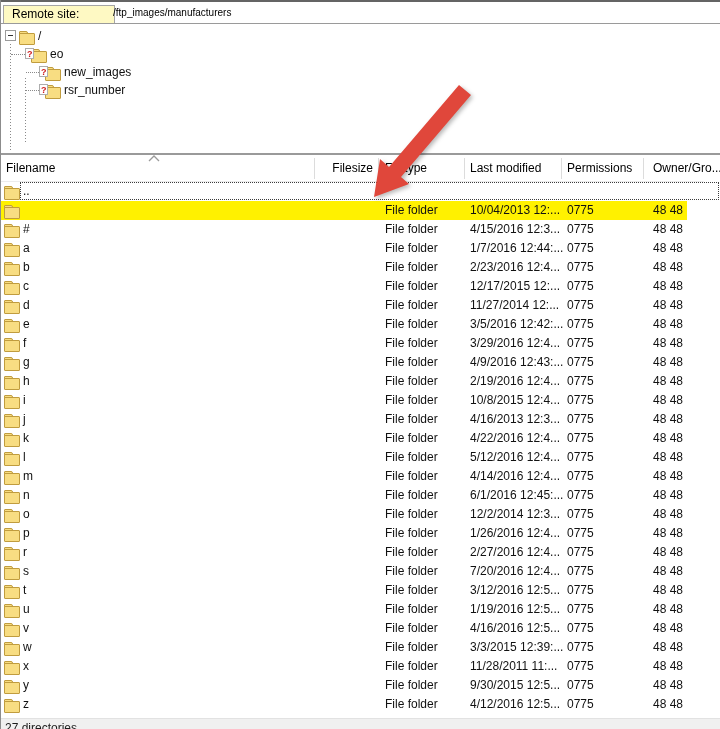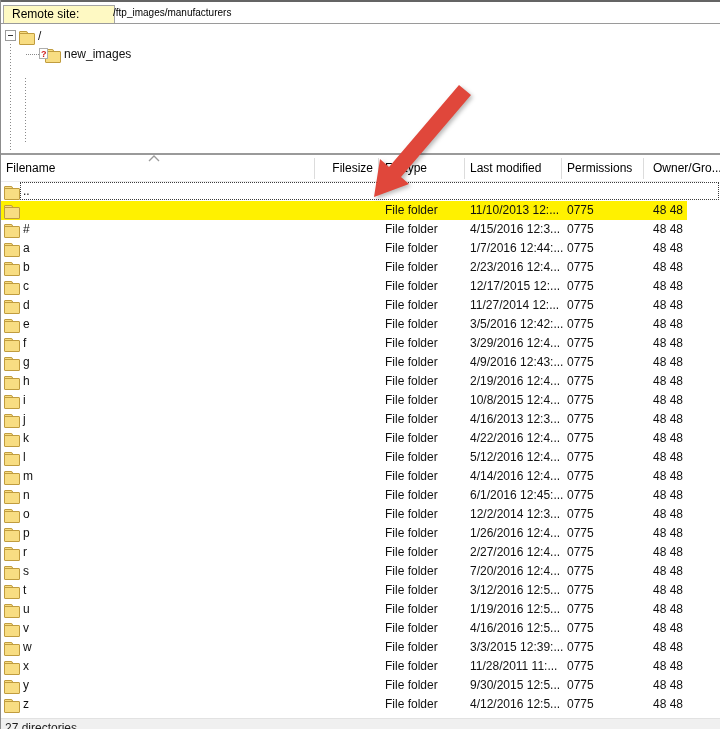--- a/index.html
+++ b/index.html
@@ -127,28 +127,48 @@
   <div class="vguide" id="tree-guide-2"></div>
 
 <div class="trow icon-folder exp-minus lvl-0">
 
       <span class="expander"></span>
       <span class="tcontent">
         <span class="ficon"></span>
         <span class="tlabel">/</span>
       </span>
     </div>
+    <div class="trow icon-folder-question exp-none lvl-1">
+      <span class="hleader"></span>
+
+      <span class="tcontent">
+        <span class="ficon">
+          <span class="qbadge"></span>
+        </span>
+        <span class="tlabel">eo</span>
+      </span>
+    </div>
     <div class="trow icon-folder-question exp-none lvl-2">
       <span class="hleader"></span>
 
       <span class="tcontent">
         <span class="ficon">
           <span class="qbadge"></span>
         </span>
         <span class="tlabel">new_images</span>
+      </span>
+    </div>
+    <div class="trow icon-folder-question exp-none lvl-2">
+      <span class="hleader"></span>
+
+      <span class="tcontent">
+        <span class="ficon">
+          <span class="qbadge"></span>
+        </span>
+        <span class="tlabel">rsr_number</span>
       </span>
     </div>
   </div>
 
 <div class="abs" id="splitter"></div>
 
 <div class="abs" id="list-header">
   <div class="hcell h-name">Filename</div>
   <div class="hcell h-size">Filesize</div>
   <div class="hcell h-type">Filetype</div>
@@ -177,21 +197,21 @@
       <span class="cell c-perm"></span>
       <span class="cell c-own"></span>
       <span class="focus-rect"></span>
     </div>
     <div class="frow highlighted icon-folder">
       <span class="hl-bar"></span>
       <span class="ficon"></span>
       <span class="cell c-name"></span>
       <span class="cell c-size"></span>
       <span class="cell c-type">File folder</span>
-      <span class="cell c-mod">11/10/2013 12:...</span>
+      <span class="cell c-mod">10/04/2013 12:...</span>
       <span class="cell c-perm">0775</span>
       <span class="cell c-own">48 48</span>
 
     </div>
     <div class="frow icon-folder">
 
       <span class="ficon"></span>
       <span class="cell c-name">#</span>
       <span class="cell c-size"></span>
       <span class="cell c-type">File folder</span>

